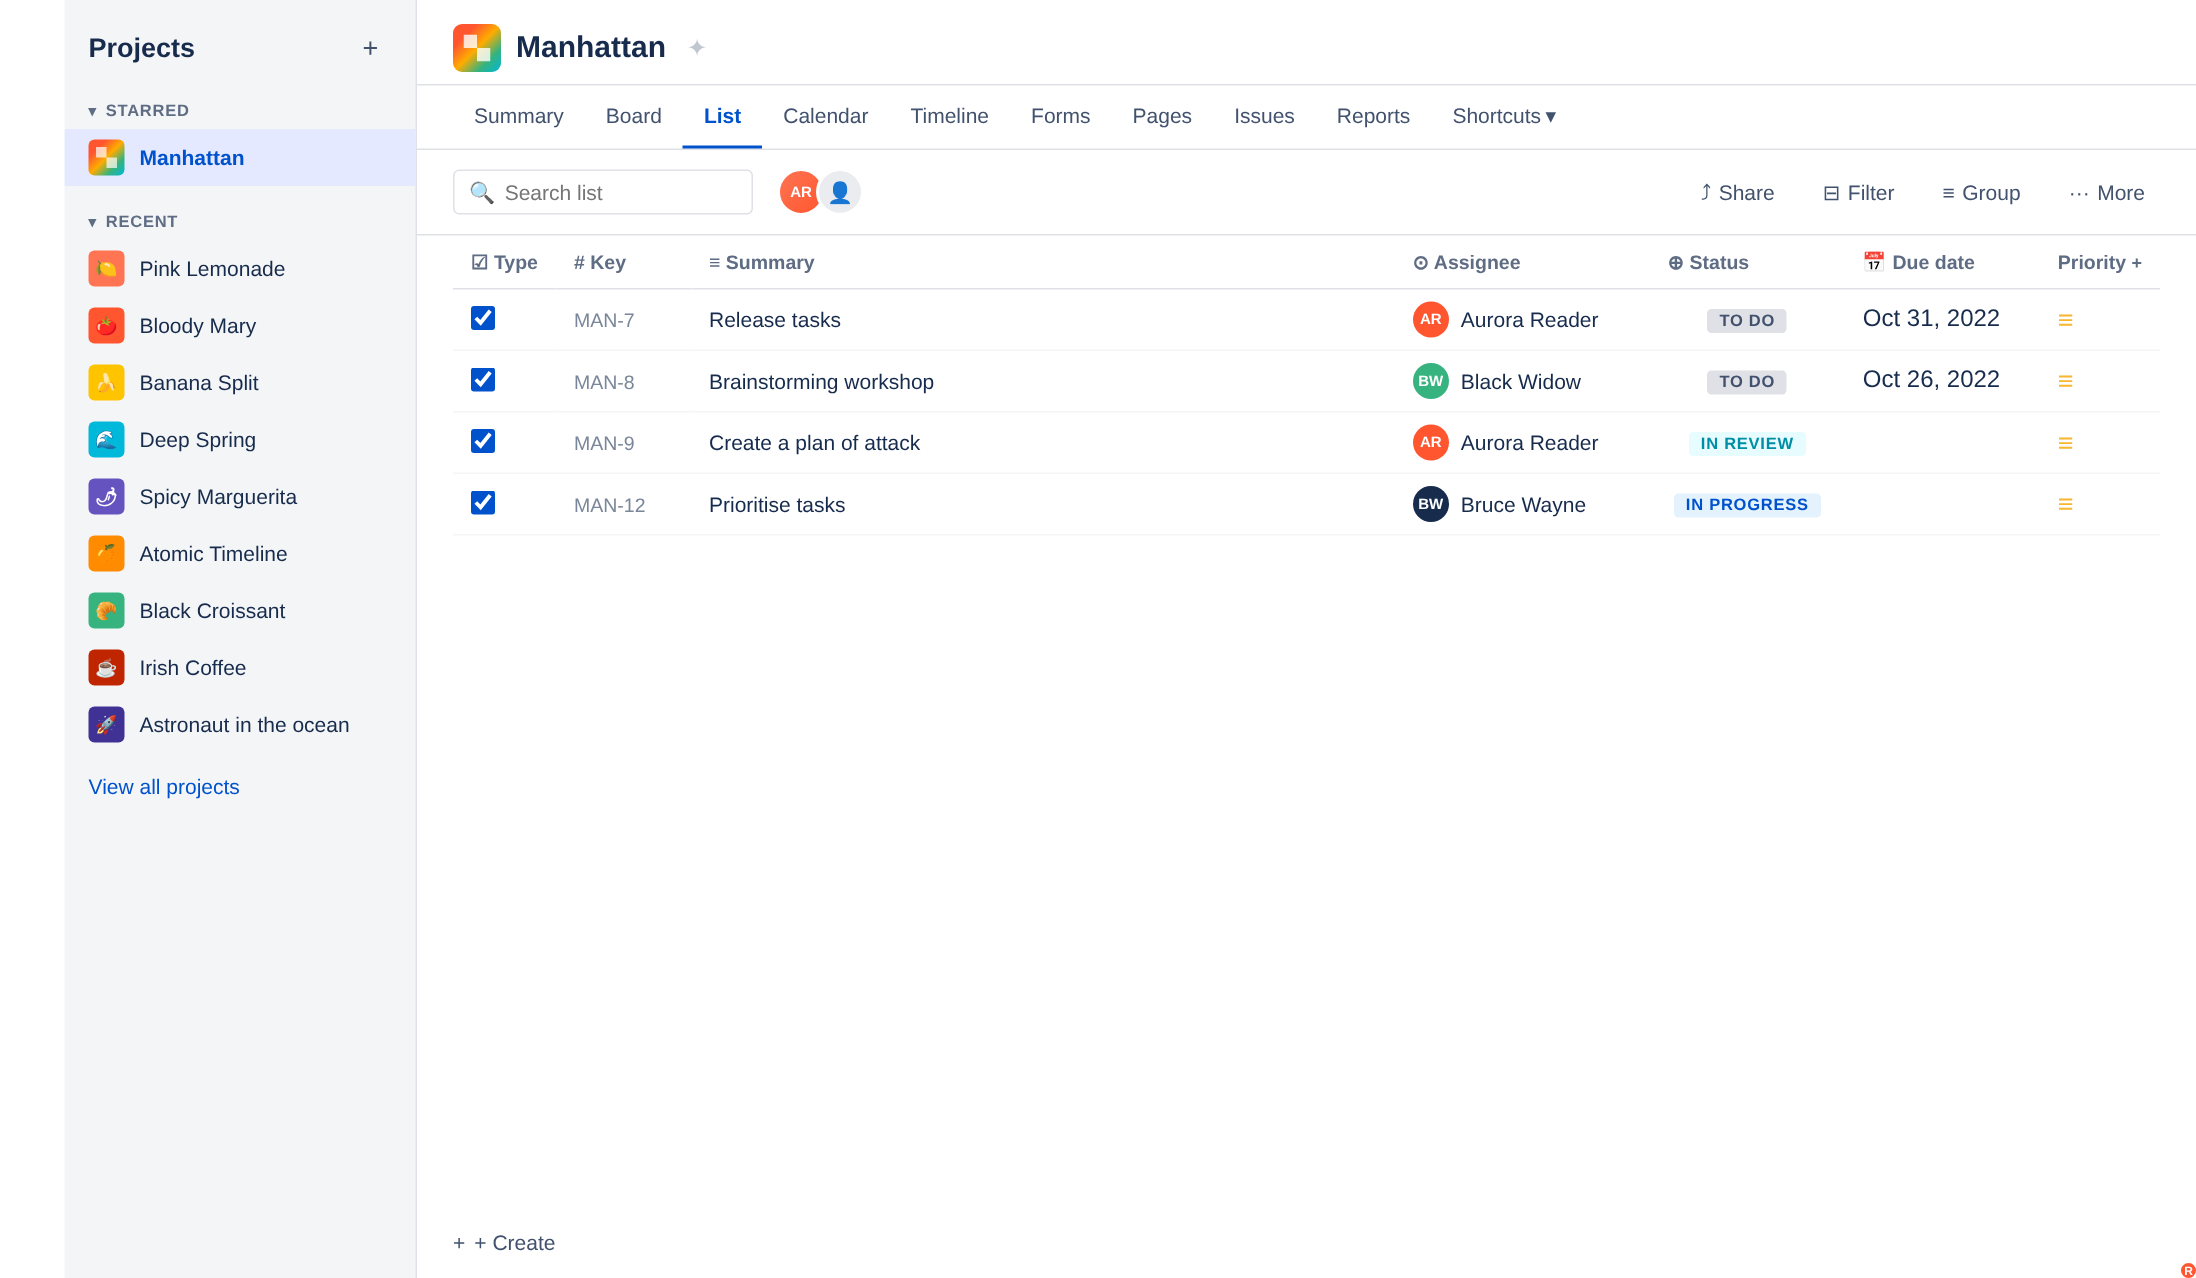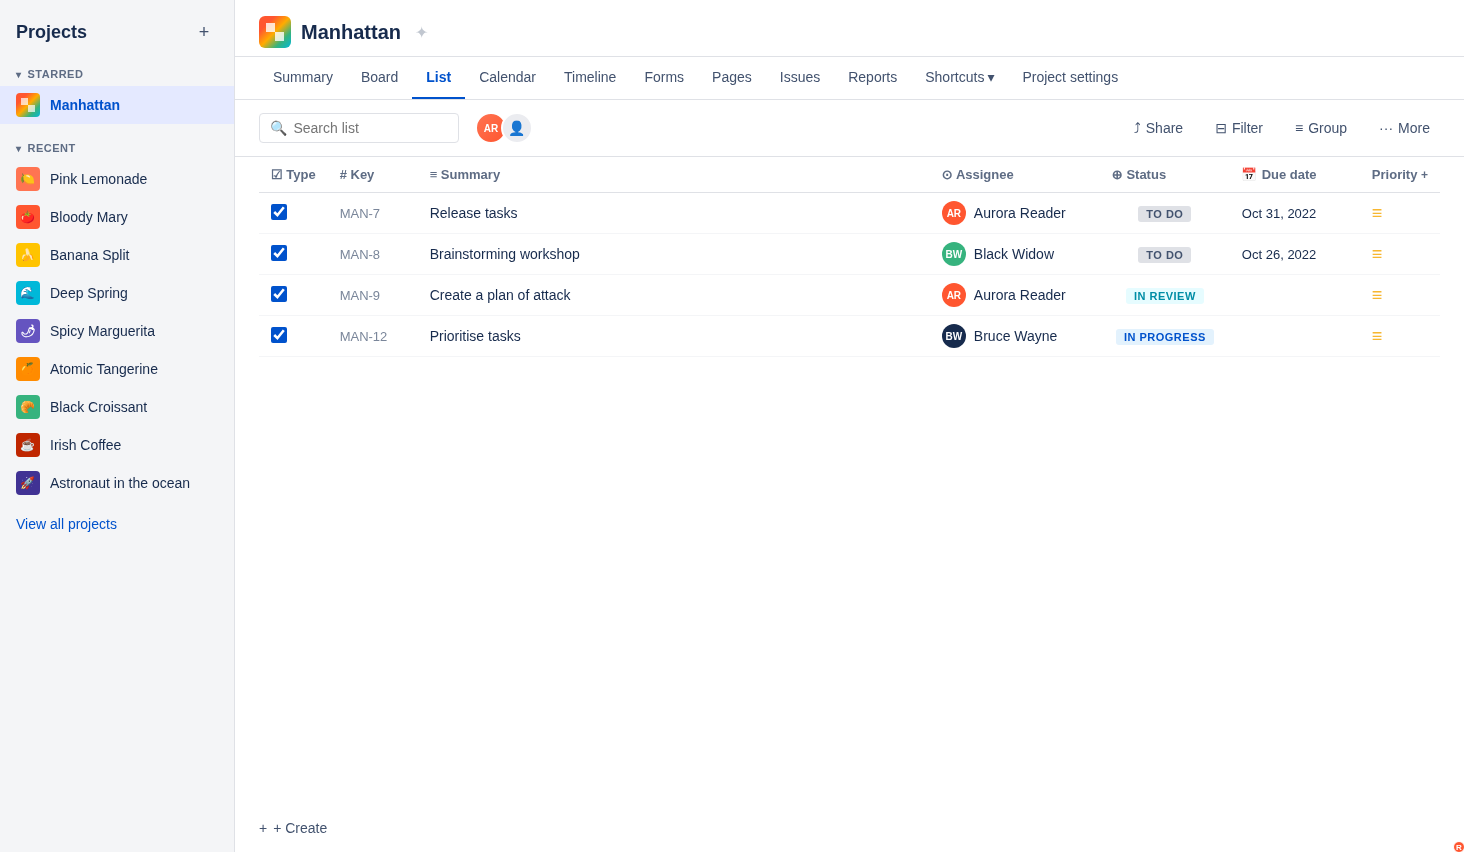--- a/index.html
+++ b/index.html
@@ -1,19 +1,19 @@
 <!DOCTYPE html>
 <html><head>
   <meta charset="utf-8">
   <style>
     * { box-sizing: border-box; margin: 0; padding: 0; }
     body { font-family: -apple-system, BlinkMacSystemFont, 'Segoe UI', sans-serif; font-size: 14px; background: #fff; display: flex; height: 852px; overflow: hidden; }
 
     
-    .sidebar { width: 235px; min-width: 235px; background: #f4f5f7; border-right: 1px solid #dfe1e6; display: flex; flex-direction: column; padding: 0; overflow-y: auto; }
+    .sidebar { width: 235px; min-width: 235px; background: #f4f5f7; border-right: 1px solid #dfe1e6; display: flex; flex-direction: column; padding: 0; overflow-y: auto; margin-left: 43px; }
     .sidebar-header { display: flex; align-items: center; justify-content: space-between; padding: 18px 16px 10px; }
     .sidebar-title { font-size: 18px; font-weight: 700; color: #172b4d; }
     .sidebar-add-btn { width: 28px; height: 28px; border-radius: 50%; background: none; border: none; cursor: pointer; display: flex; align-items: center; justify-content: center; color: #42526e; font-size: 18px; }
 
     .sidebar-section { padding: 6px 0; }
     .sidebar-section-header { display: flex; align-items: center; gap: 6px; padding: 6px 16px; font-size: 11px; font-weight: 700; color: #5e6c84; text-transform: uppercase; letter-spacing: 0.5px; cursor: pointer; }
     .chevron { font-size: 10px; }
 
     .sidebar-item { display: flex; align-items: center; gap: 10px; padding: 7px 16px; cursor: pointer; color: #172b4d; font-size: 14px; }
     .sidebar-item.active { background: #e4e9ff; color: #0052cc; font-weight: 600; }
@@ -74,21 +74,21 @@
     .status-badge { display: inline-block; padding: 2px 8px; border-radius: 3px; font-size: 11px; font-weight: 700; text-transform: uppercase; letter-spacing: 0.5px; }
     .status-todo { background: #dfe1e6; color: #42526e; }
     .status-inreview { background: #e6fcff; color: #008da6; }
     .status-inprogress { background: #e3f2fd; color: #0052cc; }
 
     .assignee-cell { display: flex; align-items: center; gap: 8px; }
     .assignee-avatar { width: 24px; height: 24px; border-radius: 50%; display: flex; align-items: center; justify-content: center; font-size: 10px; font-weight: 700; color: #fff; flex-shrink: 0; }
 
     .priority-icon { color: #f7b731; font-size: 16px; }
 
-    .date-text { color: #172b4d; font-size: 13px; }
+    .date-text { color: #172b4d; font-size: 16px; }
 
     .create-row { padding: 10px 24px; }
     .create-btn { display: flex; align-items: center; gap: 6px; color: #42526e; font-size: 14px; cursor: pointer; background: none; border: none; padding: 6px 0; }
 
     
     .table-container::-webkit-scrollbar { height: 6px; }
     .table-container::-webkit-scrollbar-thumb { background: #c1c7d0; border-radius: 3px; }
   </style>
 </head>
 <body>
@@ -136,21 +136,21 @@
     <div class="sidebar-item">
       <div class="project-icon" style="background:#00b8d9;">🌊</div>
       <span>Deep Spring</span>
     </div>
     <div class="sidebar-item">
       <div class="project-icon" style="background:#6554c0;">🌶</div>
       <span>Spicy Marguerita</span>
     </div>
     <div class="sidebar-item">
       <div class="project-icon" style="background:#ff8b00;">🍊</div>
-      <span>Atomic Tangerine</span>
+      <span>Atomic Timeline</span>
     </div>
     <div class="sidebar-item">
       <div class="project-icon" style="background:#36b37e;">🥐</div>
       <span>Black Croissant</span>
     </div>
     <div class="sidebar-item">
       <div class="project-icon" style="background:#bf2600;">☕</div>
       <span>Irish Coffee</span>
     </div>
     <div class="sidebar-item">
@@ -183,21 +183,20 @@
     <div class="nav-tab">Calendar</div>
     <div class="nav-tab">Timeline</div>
     <div class="nav-tab">Forms</div>
     <div class="nav-tab">Pages</div>
     <div class="nav-tab">Issues</div>
     <div class="nav-tab">Reports</div>
     <div class="nav-tab nav-tab-dropdown">
       <span>Shortcuts</span>
       <span>▾</span>
     </div>
-    <div class="nav-tab">Project settings</div>
   </nav>
 
   <div class="toolbar">
     <div class="search-box">
       <span class="search-icon">🔍</span>
       <input class="search-input" type="text" placeholder="Search list" style="">
     </div>
 
     <div class="avatar-group">
       <div class="avatar" style="background: linear-gradient(135deg,#ff7452,#ff5630);">

